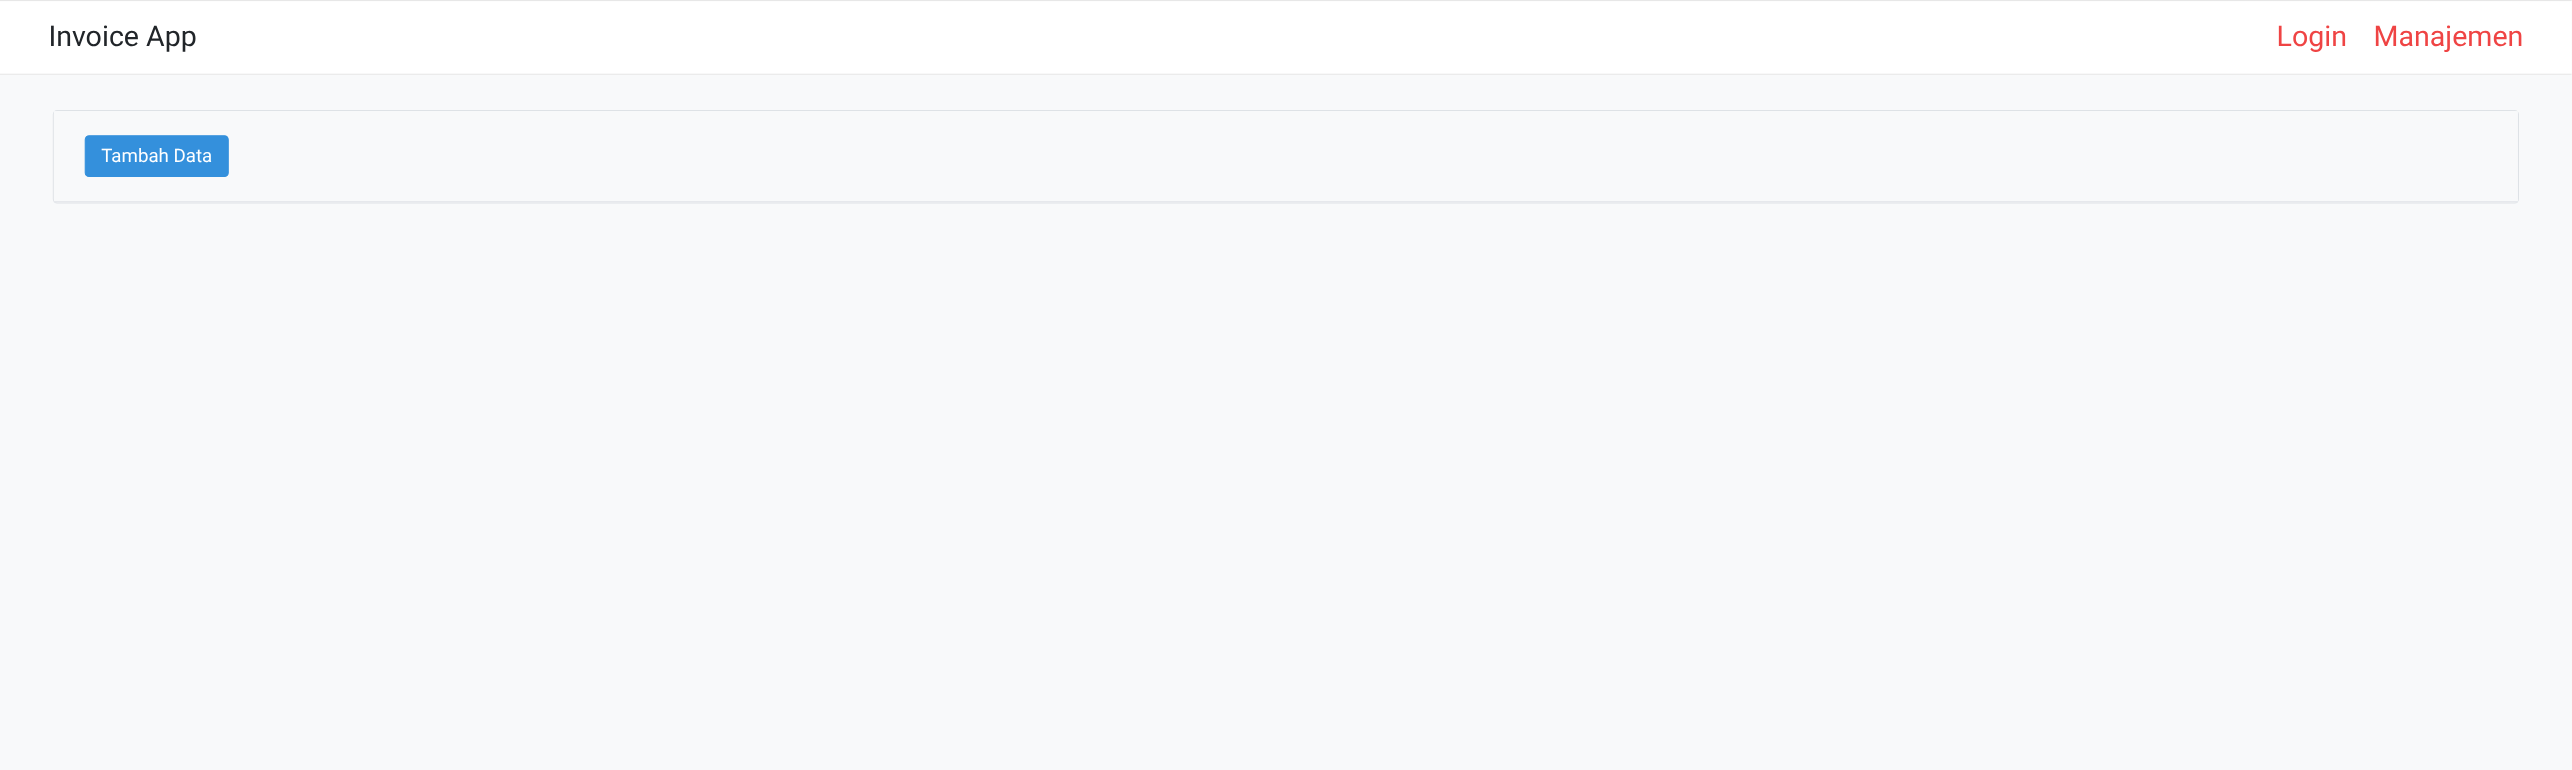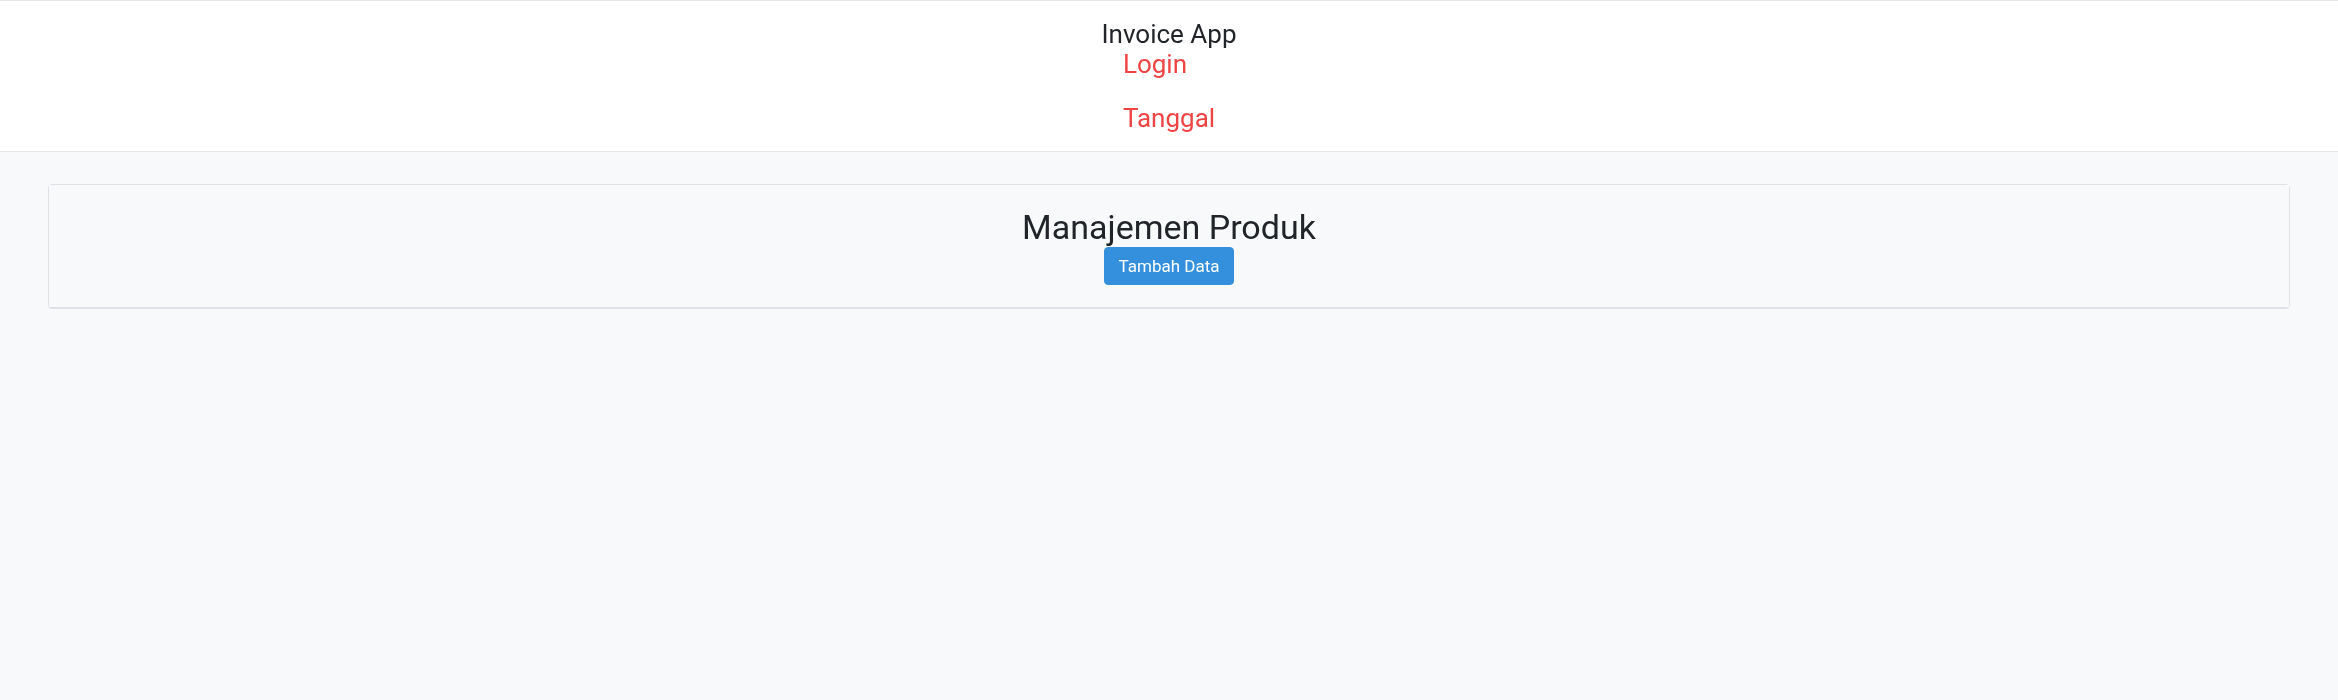--- a/index.html
+++ b/index.html
@@ -1,19 +1,18 @@
 <!DOCTYPE html>
 <html><head>
   <meta charset="utf-8">
   <style>
     * {
       box-sizing: border-box;
       margin: 0;
       padding: 0;
-      flex-direction: column;
     }
     body {
       font-family: -apple-system, BlinkMacSystemFont, "Segoe UI", Roboto, "Helvetica Neue", Arial, sans-serif;
       background-color: #f8f9fa;
       color: #212529;
       font-size: 16px;
     }
     .navbar {
       background-color: #ffffff;
       border-top: 1px solid #e7e7e7;
@@ -97,25 +96,24 @@
 </head>
 <body>
 
 <nav class="navbar">
   <a class="navbar-brand" href="#">Invoice App</a>
   <ul class="navbar-nav">
     <li>
       <a class="nav-link" href="#">Login</a>
     </li>
     <li>
-      <a class="nav-link" href="#">Tanggal</a>
+      <a class="nav-link" href="#">Manajemen</a>
     </li>
   </ul>
 </nav>
 
 <div class="container">
   <div class="card">
     <div class="card-header">
-      <h2 class="card-title">Manajemen Produk</h2>
       <a href="#" class="btn-primary">Tambah Data</a>
     </div>
   </div>
 </div>
 
 </body></html>

